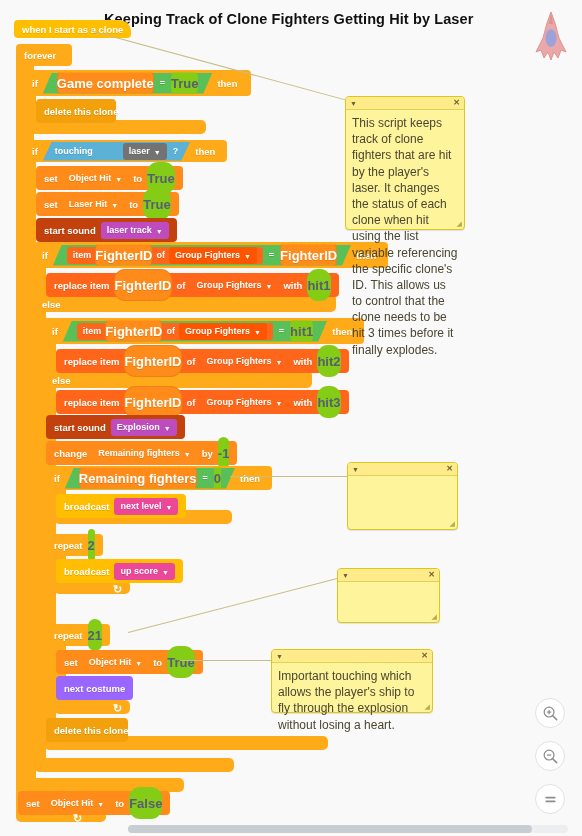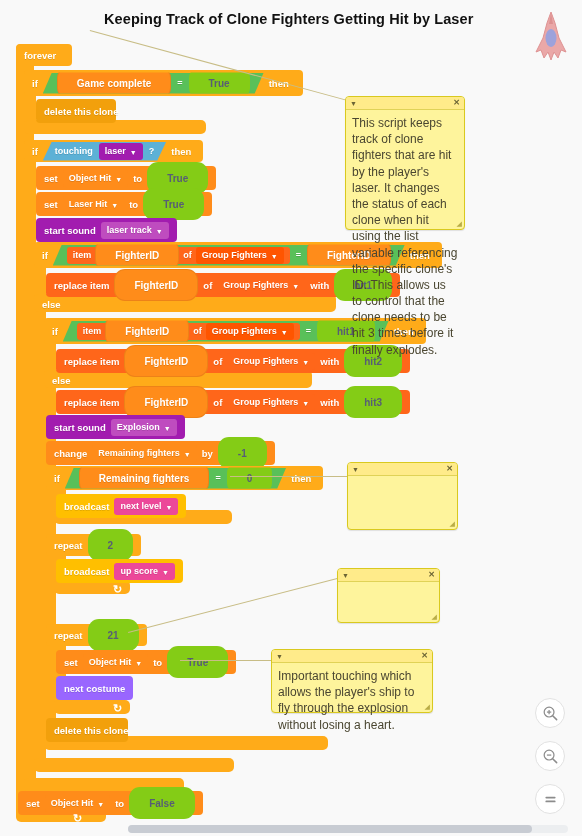--- a/index.html
+++ b/index.html
@@ -28,44 +28,44 @@
     position:absolute;
     display:flex; align-items:center; gap:5px;
     height:24px; padding:0 8px;
     border-radius:4px;
     color:#fff; font-size:9.5px; font-weight:bold;
     white-space:nowrap;
     text-shadow:0 1px 0 rgba(0,0,0,.12);
   }
   .ctl   { background:#ffab19; }      
   .ctl-d { background:#f2a00c; }
-  .snd   { background:#a21caf; }      
+  .snd   { background:#c2410c; }      
   .looks { background:#9966ff; }      
   .evt   { background:#ffbf00; }      
   .data  { background:#ff8c1a; }      
   .list  { background:#ff661a; }      
 
   
   .cwrap { position:absolute; background:#ffab19; border-radius:5px; }
 
   
-  .oval { border-radius:11px; padding:1px 20px; height:32px; display:inline-flex;
-          align-items:center; font-size:10px; font-weight:bold; }
+  .oval { border-radius:11px; padding:1px 0; height:32px; display:inline-flex;
+          align-items:center; font-size:13px; font-weight:bold; }
   .oval.white { background:#84cc16; color:#575e75; text-shadow:none; }
   .oval.var   { background:#ff8c1a; color:#fff; box-shadow:inset 0 0 0 1px rgba(0,0,0,.07); }
   .drop {
     border-radius:3px; padding:2px 6px; height:17px; display:inline-flex;
     align-items:center; gap:4px; font-size:9px; font-weight:bold; color:#fff;
   }
   .drop.dvar  { background:#ff8c1a;justify-content:center; }
   .drop.dlist { background:#ff661a; }
   .drop.dsnd  { background:#bf4cbf; }
   .drop.dlk   { background:#855cd6; }
   .drop.dev   { background:#ec4899; }
-  .drop.dsens { background:#a21caf; }
+  .drop.dsens { background:#737373;margin-left:24px; }
   .caret { font-size:7px; line-height:1; transform:translateY(1px); }
 
   
   .hex {
     display:inline-flex; align-items:center; gap:6px;
     background:#59c059; color:#fff; font-size:9px; font-weight:bold;
     padding:2px 14px; height:21px;
     clip-path: polygon(9px 0,100% 0,calc(100% - 9px) 100%,0 100%);
   }
   .hex.sensing {
@@ -139,20 +139,23 @@
 
   <div class="cwrap" style="left:54px; top:466px; width:12px; height:48px;"></div>
   <div class="cwrap" style="left:54px; top:510px; width:178px; height:14px;"></div>
 
   <div class="cwrap" style="left:54px; top:534px; width:12px; height:48px;"></div>
   <div class="cwrap" style="left:54px; top:580px; width:76px; height:14px;"></div>
 
   <div class="cwrap" style="left:54px; top:624px; width:12px; height:80px;"></div>
   <div class="cwrap" style="left:54px; top:700px; width:76px; height:14px;"></div>
 
+  <div class="blk evt" style="left:14px; top:20px; height:18px; border-radius:4px 12px 4px 4px; background:#ffbf00;">
+    <span>when I start as a clone</span>
+  </div>
 
   <div class="blk ctl" style="left:16px; top:44px; width:56px; height:22px;">
     <span>forever</span>
   </div>
 
   <div class="blk ctl" style="left:24px; top:70px; height:26px; padding-right:14px;">
     <span>if</span>
     <span class="hex">
       <span class="oval var">Game complete</span>
       <span>=</span>

